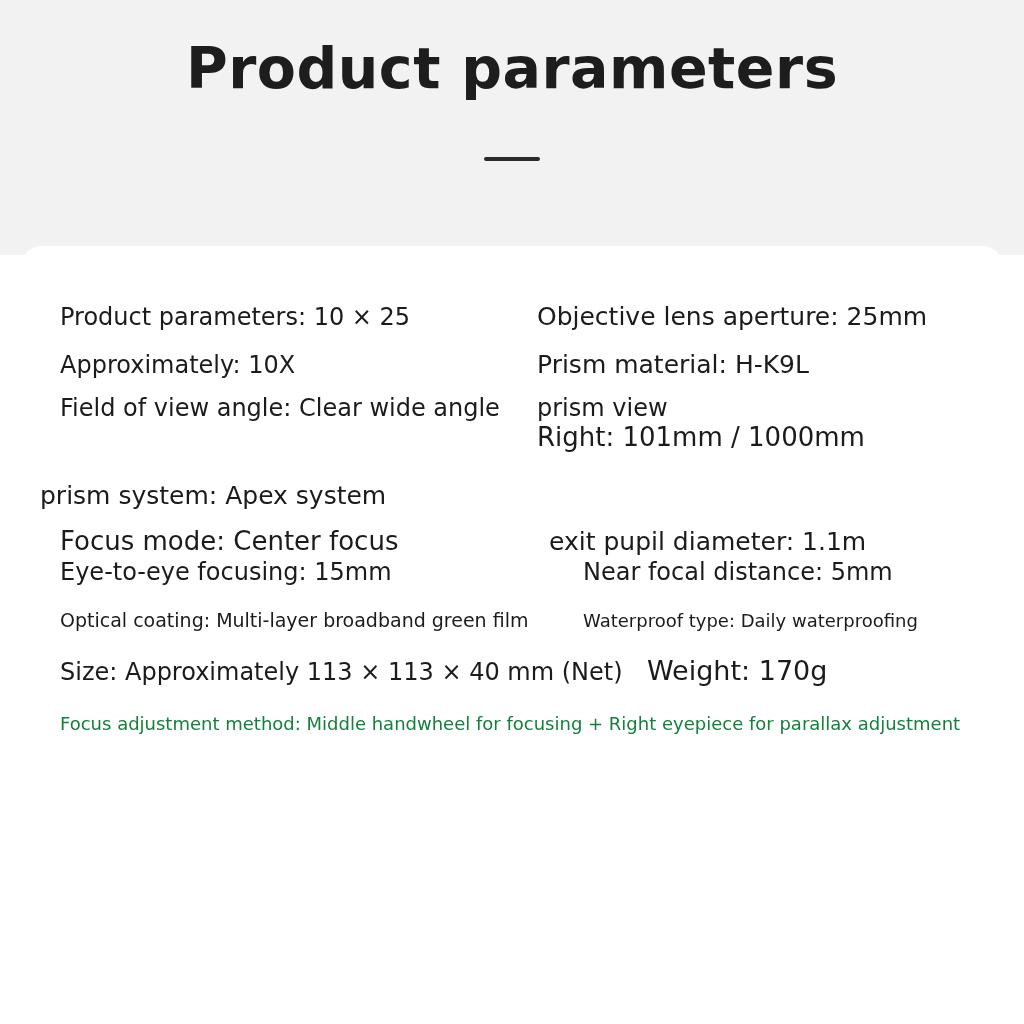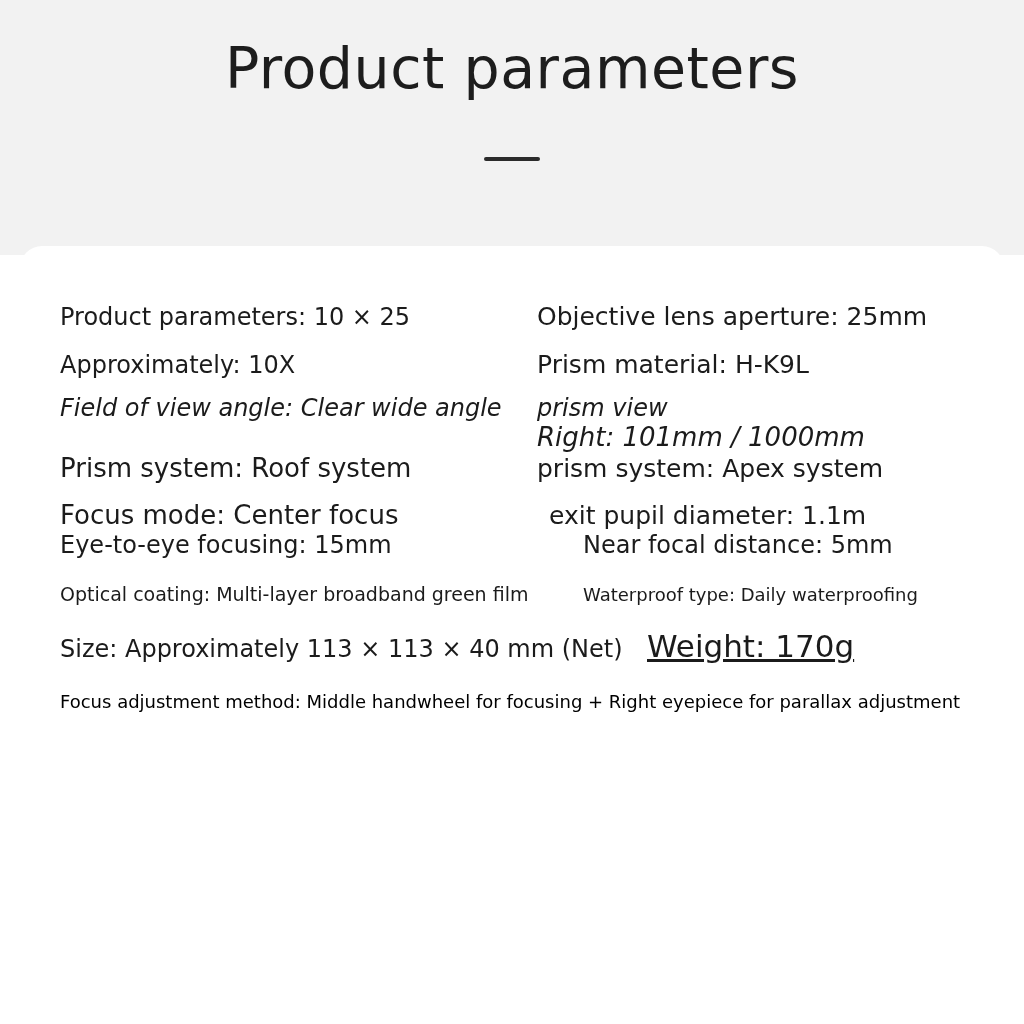--- a/index.html
+++ b/index.html
@@ -29,21 +29,21 @@
     height: 255px;
     background: #f2f2f2;
   }
   .hero-title {
     position: absolute;
     left: 0;
     top: 34px;
     width: 1024px;
     text-align: center;
     font-size: 57px;
-    font-weight: 400;
+    font-weight: 700;
     letter-spacing: 0.5px;
     color: #1d1d1d;
     line-height: 1.2;
     font-family: "DejaVu Sans", sans-serif;
   }
   .hero-rule {
     position: absolute;
     left: 484px;
     top: 157px;
     width: 56px;
@@ -89,42 +89,41 @@
   
   .s28 { font-size: 24px; line-height: 1.22; }
   .s26 { font-size: 26px; line-height: 1.22; }
   .s25 { font-size: 25px; line-height: 1.22; }
   .s24 { font-size: 24px; line-height: 1.22; }
   .s19 { font-size: 19px; line-height: 1.25; }
   .s18 { font-size: 18px; line-height: 1.25; }
 
   .r1 { margin-bottom: 17px; }
   .r2 { margin-bottom: 14px; }
-  .r3 { margin-bottom: 0; font-style: italic; }
+  .r3 { margin-bottom: 28px; }
   .r4 { margin-bottom: 15px; }
   .r5 { margin-bottom: 0; }
   .r6 { margin-bottom: 22px; }
   .r7 { margin-bottom: 22px; }
   .r8 { margin-bottom: 26px; }
   .indent-2 { padding-left: 46px; }
   .indent-3 { padding-left: 12px; }
 
   .two-line { white-space: normal; }
   .two-line .l1 { display: block; font-size: 24px; line-height: 1.18; }
   .two-line .l2 { display: block; font-size: 26px; line-height: 1.18; }
 
   .weight-cell {
-    font-size: 31px;
+    font-size: 27px;
     padding-left: 110px;
-    text-decoration: underline;
   }
   .footnote {
     padding-left: 20px;
     font-size: 18px;
-    color: #000000;
+    color: #15803d;
     white-space: nowrap;
   }
 </style>
 </head>
 <body>
 
 <div class="page">
 
   <div class="hero">
     <div class="hero-title">Product parameters</div>
@@ -146,21 +145,20 @@
 
       <div class="row r3">
         <div class="col-l cell s24">Field of view angle: Clear wide angle</div>
         <div class="col-r cell two-line">
           <span class="l1">prism view</span>
           <span class="l2">Right: 101mm / 1000mm</span>
         </div>
       </div>
 
       <div class="row r4">
-        <div class="col-l cell s26">Prism system: Roof system</div>
         <div class="col-r cell s25">prism system: Apex system</div>
       </div>
 
       <div class="row r5">
         <div class="col-l cell s27 s26">Focus mode: Center focus</div>
         <div class="col-r cell s25 indent-3">exit pupil diameter: 1.1m</div>
       </div>
 
       <div class="row r6">
         <div class="col-l cell s28">Eye-to-eye focusing: 15mm</div>

